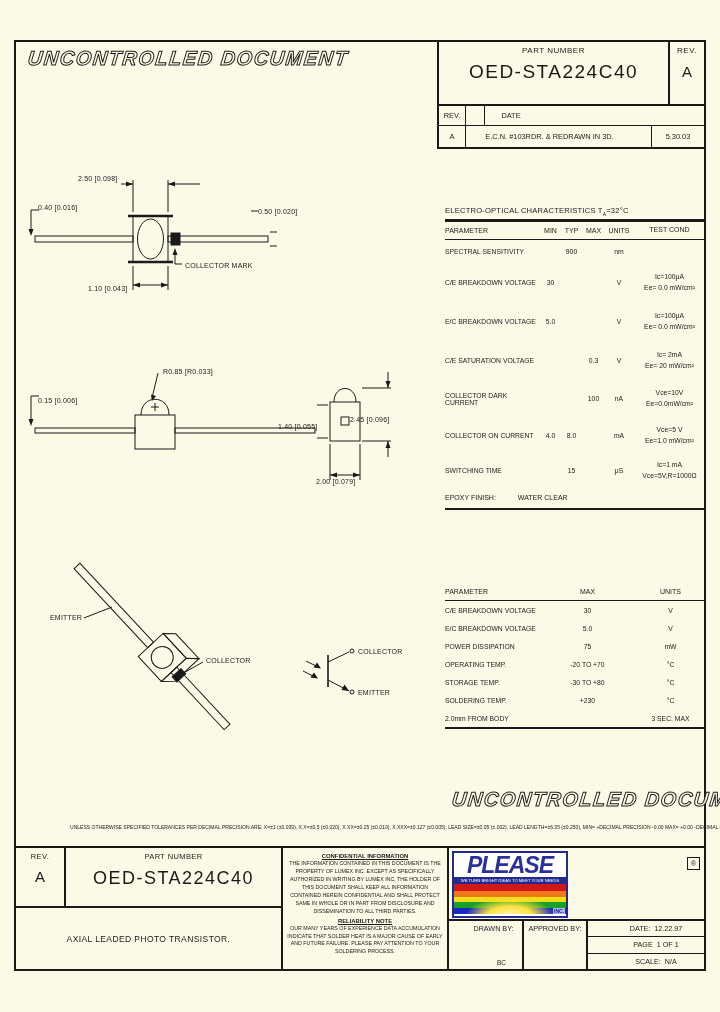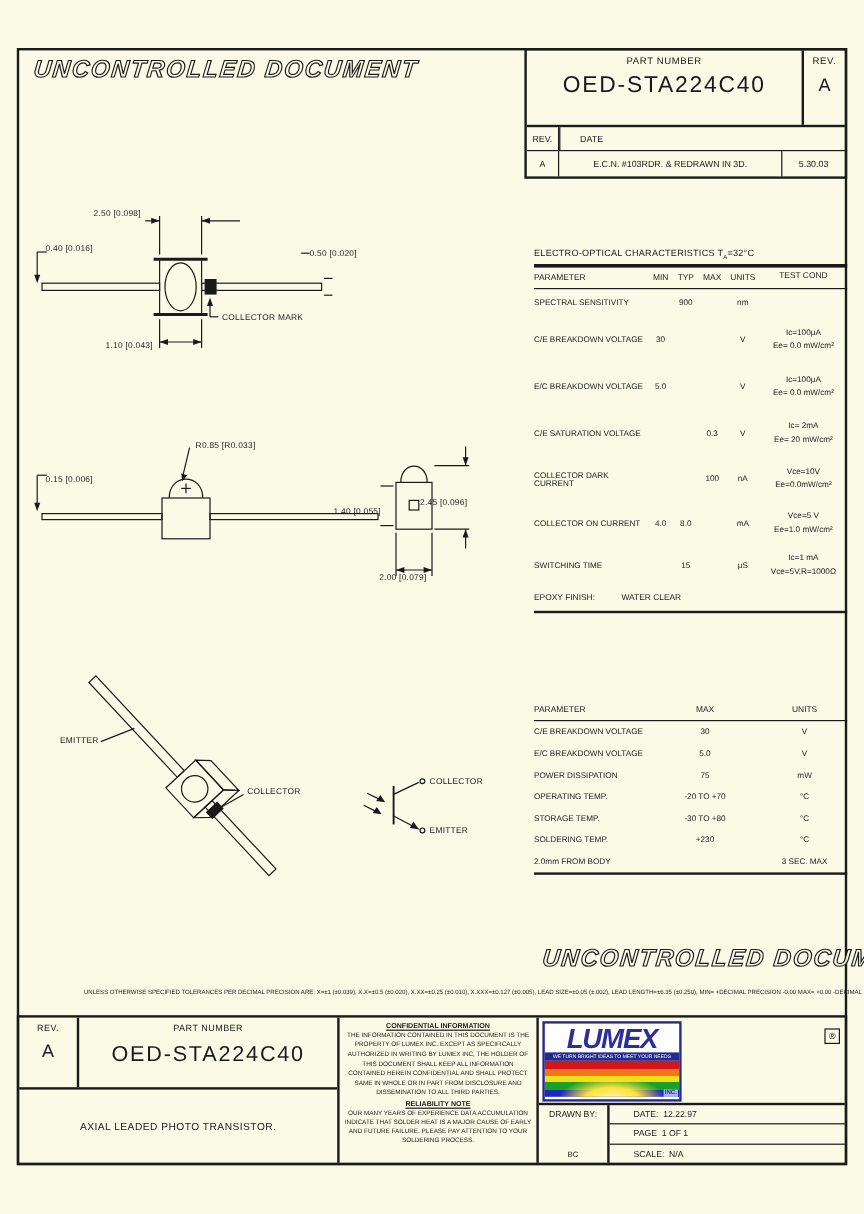--- a/index.html
+++ b/index.html
@@ -19,21 +19,21 @@
   .pn-main{flex:1;border-right:2px solid #1a1a1a;text-align:center;}
   .pn-label{font-size:8px;padding-top:4px;letter-spacing:.5px;}
   .pn-value{font-size:19px;letter-spacing:1.5px;margin-top:6px;}
   .pn-rev{width:34px;text-align:center;}
   .pn-rev-val{font-size:15px;margin-top:8px;}
   .ecn-row{display:flex;font-size:7.4px;text-align:center;align-items:stretch;}
   .ecn-head{height:19px;border-bottom:1.5px solid #1a1a1a;}
   .ecn-data{height:21px;}
   .ecn-c1{width:26px;border-right:1.5px solid #1a1a1a;display:flex;align-items:center;justify-content:center;}
   .ecn-c2{flex:1;display:flex;align-items:center;justify-content:center;}
-  .ecn-c3{width:52px;border-left:1.5px solid #1a1a1a;display:flex;align-items:center;justify-content:center;}
+  .ecn-c3{width:52px;border-left:1.5px solid #1a1a1a;display:flex;align-items:center;justify-content:center;margin-left:18px;}
 
   
   .dim{font-size:7px;white-space:nowrap;letter-spacing:.2px;}
 
   
   .eo{left:445px;top:206px;width:261px;}
   .eo-title{font-size:7.6px;letter-spacing:.2px;padding-bottom:2px;border-bottom:3px solid #1a1a1a;}
   .eo-title sub{font-size:5px;}
   .egrid{display:flex;align-items:center;}
   .cp{width:95px;text-align:left;}
@@ -81,25 +81,25 @@
   .logo-rainbow{height:30px;position:relative;background:
      radial-gradient(ellipse 62% 95% at 50% 105%, #fff8b0 0%, #ffe13e 32%, rgba(255,255,255,0) 64%),
      linear-gradient(180deg,#d01818 0 22%,#f07818 22% 42%,#f0e018 42% 60%,#18a028 60% 80%,#1828c0 80% 100%);}
   .logo-inc{position:absolute;right:1px;bottom:0;font-size:5px;font-weight:bold;color:#232a8f;
             background:rgba(255,255,255,.65);padding:0 1px;}
   .addr{position:absolute;left:122px;top:4px;font-size:8.2px;line-height:13.5px;white-space:nowrap;}
   .cert{position:absolute;right:4px;top:9px;width:11px;height:11px;border:1px solid #1a1a1a;
         font-size:7.5px;text-align:center;line-height:11px;}
   .tb-sign-row{flex:1;display:flex;font-size:7.2px;}
   .sig{border-right:2px solid #1a1a1a;position:relative;}
-  .sig-1{width:57px;}.sig-2{width:66px;}.sig-3{width:62px;}
+  .sig-1{width:57px;padding-left:16px;}.sig-2{width:66px;}.sig-3{width:62px;}
   .sig-lab{text-align:center;margin-top:3px;white-space:nowrap;}
   .sig-val{position:absolute;bottom:3px;width:100%;text-align:center;font-size:6.5px;}
   .meta{flex:1;display:flex;flex-direction:column;}
-  .meta-r{flex:1;display:flex;align-items:center;padding-left:20px;border-bottom:1px solid #1a1a1a;}
+  .meta-r{flex:1;display:flex;align-items:center;padding-left:20px;border-bottom:1px solid #1a1a1a;justify-content:center;}
   .meta-r:last-child{border-bottom:none;}
   .meta-r .mv{margin-left:4px;}
   svg{overflow:visible;}
 </style>
 </head>
 <body>
 
 <div class="page">
 
   <div class="abs frame"></div>
@@ -392,32 +392,35 @@
     </div>
     <div class="tb-mid">
       <div class="nt">CONFIDENTIAL INFORMATION</div>
       <div class="nx">THE INFORMATION CONTAINED IN THIS DOCUMENT IS THE PROPERTY OF LUMEX INC.  EXCEPT AS SPECIFICALLY AUTHORIZED IN WRITING BY LUMEX INC, THE HOLDER OF THIS DOCUMENT SHALL KEEP ALL INFORMATION CONTAINED HEREIN CONFIDENTIAL AND SHALL PROTECT SAME IN WHOLE OR IN PART FROM DISCLOSURE AND DISSEMINATION TO ALL THIRD PARTIES.</div>
       <div class="nt">RELIABILITY NOTE</div>
       <div class="nx">OUR MANY YEARS OF EXPERIENCE DATA ACCUMULATION INDICATE THAT SOLDER HEAT IS A MAJOR CAUSE OF EARLY AND FUTURE FAILURE. PLEASE PAY ATTENTION TO YOUR SOLDERING PROCESS.</div>
     </div>
     <div class="tb-right">
       <div class="tb-logo-row">
         <div class="logo">
-          <div class="logo-name">LUMEX</div>
+          <div class="logo-name">PLEASE</div>
           <div class="logo-tagline">WE TURN BRIGHT IDEAS TO MEET YOUR NEEDS</div>
           <div class="logo-rainbow">
             <span class="logo-inc">INC.</span>
           </div>
         </div>
         <div class="cert">®</div>
       </div>
       <div class="tb-sign-row">
         <div class="sig sig-1">
           <div class="sig-lab">DRAWN BY:</div>
           <div class="sig-val">BC</div>
+        </div>
+        <div class="sig sig-3">
+          <div class="sig-lab">APPROVED BY:</div>
         </div>
         <div class="meta">
           <div class="meta-r">
             <span>DATE:</span>
             <span class="mv">12.22.97</span>
           </div>
           <div class="meta-r">
             <span>PAGE</span>
             <span class="mv">1 OF 1</span>
           </div>

